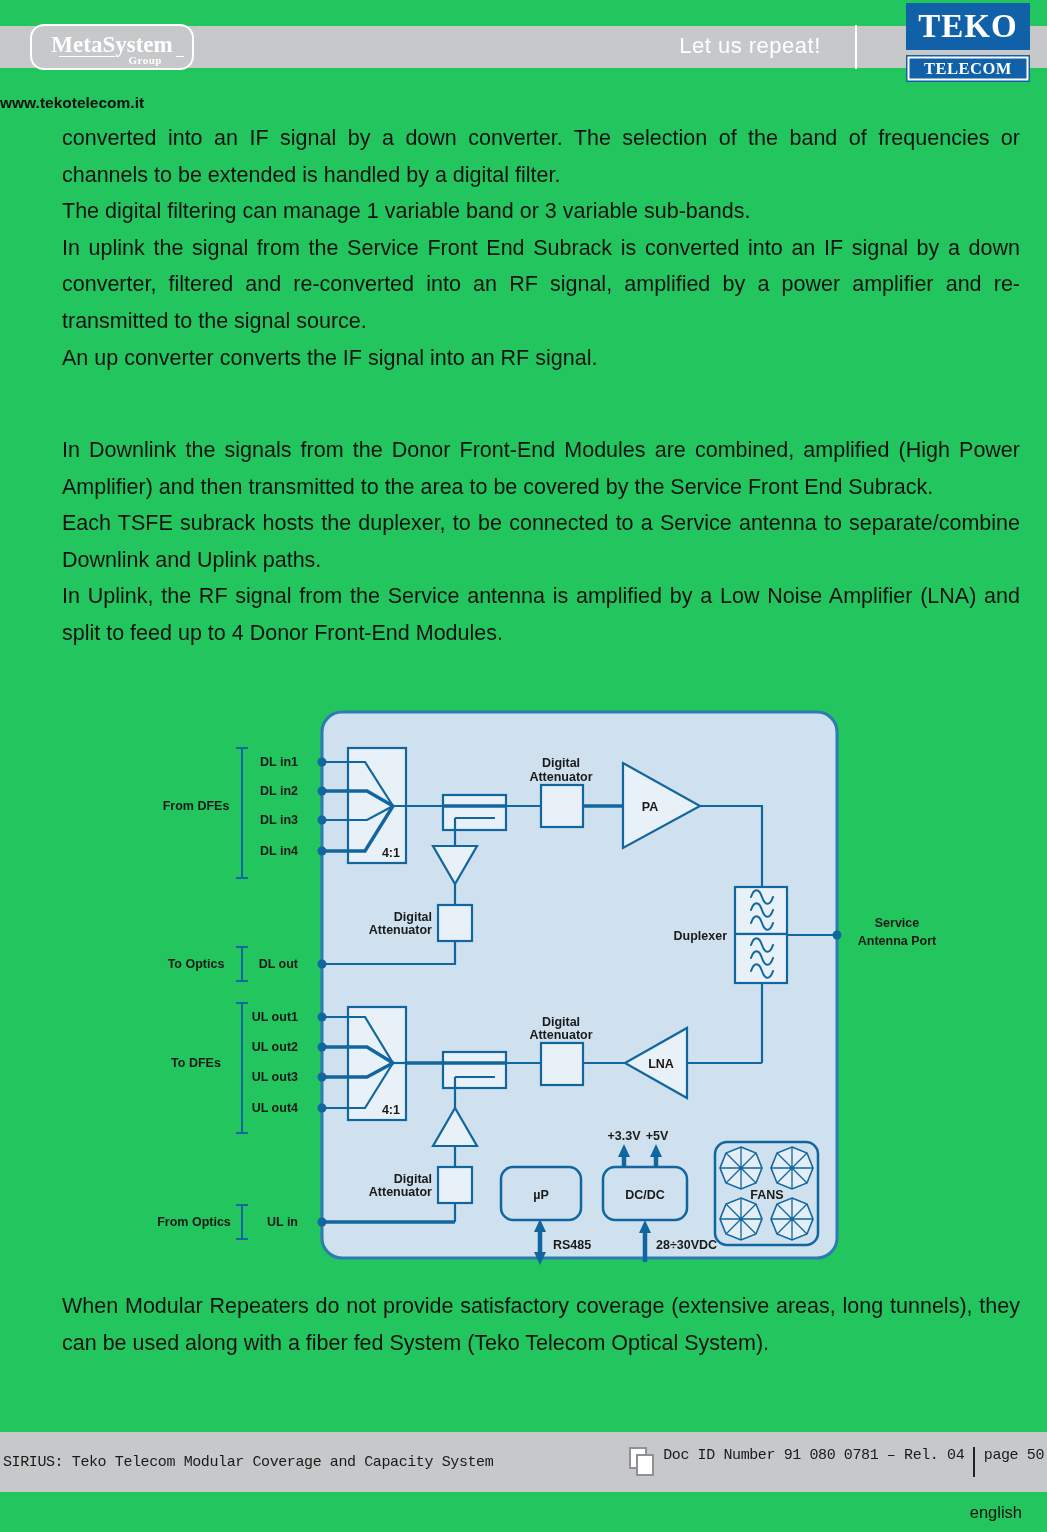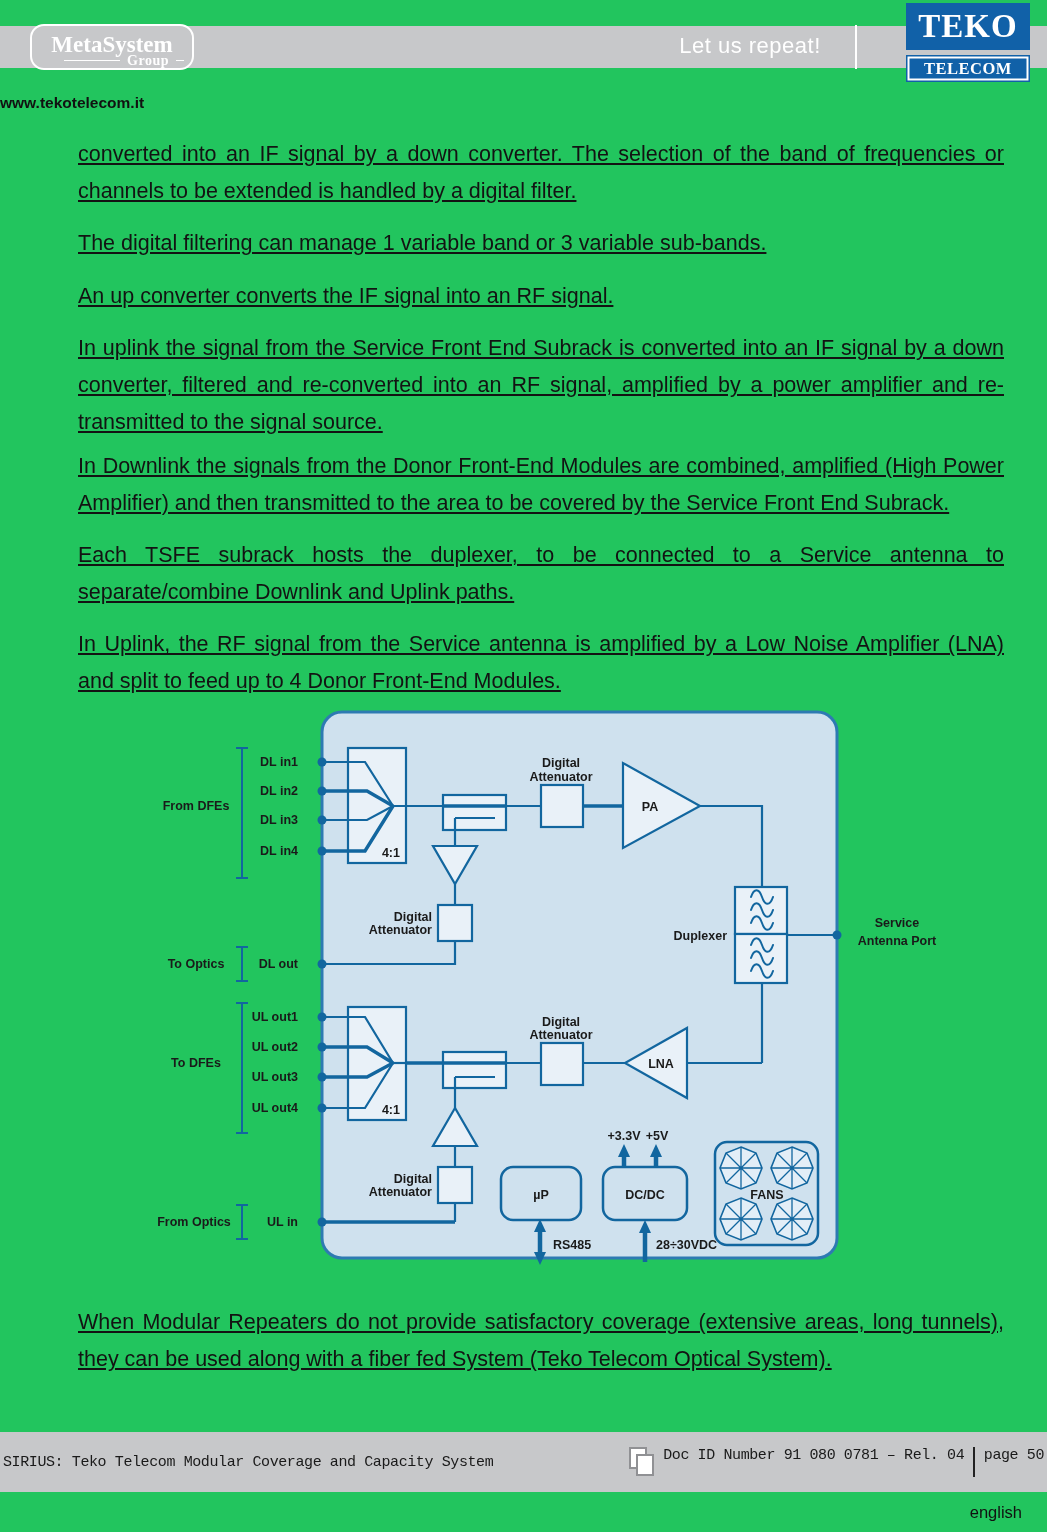--- a/index.html
+++ b/index.html
@@ -4,40 +4,40 @@
 <style>
   html,body{margin:0;padding:0;background:#fff;}
   .page{position:relative;width:1047px;height:1532px;background:#22c55e;overflow:hidden;
         font-family:"Liberation Sans",sans-serif;color:#131313;}
 
   
   .gray-bar{position:absolute;left:0;top:26px;width:1047px;height:42px;background:#c7c8ca;}
   .ms-logo{position:absolute;left:30px;top:-2px;width:160px;height:42px;border:2.5px solid #fff;
            border-radius:14px;color:#fff;text-align:center;
            font-family:"Liberation Serif",serif;font-weight:bold;font-size:23px;line-height:38px;}
-  .ms-group{position:absolute;right:8px;bottom:3px;display:flex;align-items:center;gap:7px;
-            font-size:14px;font-weight:bold;line-height:9px;letter-spacing:.5px;}
+  .ms-group{position:absolute;right:8px;bottom:3px;display:flex;align-items:flex-start;gap:14px;
+            font-size:11px;font-weight:bold;line-height:9px;letter-spacing:.5px;}
   .ms-group i{display:block;width:56px;height:1px;background:#fff;}
   .ms-group i.short{width:8px;}
   .tagline{position:absolute;left:660px;top:7px;width:180px;text-align:center;color:#fff;
            font-family:Liberation Sans, sans-serif;font-size:22px;letter-spacing:.5px;}
   .hdr-sep{position:absolute;left:855px;top:-1px;width:2px;height:44px;background:#fff;}
   .teko{position:absolute;left:898px;top:3px;width:124px;height:73px;padding-left:8px;}
   .teko-top{height:47px;background:#1161a8;color:#fff;display:flex;align-items:center;justify-content:center;
             font-family:"Liberation Serif",serif;font-weight:bold;font-size:33px;letter-spacing:1px;}
   .teko-bottom{height:27px;margin-top:5px;background:#1161a8;color:#fff;display:flex;align-items:center;
             justify-content:center;font-family:"Liberation Serif",serif;font-weight:bold;font-size:16.5px;
             letter-spacing:.5px;box-shadow:inset 0 0 0 1.5px #1161a8, inset 0 0 0 3.5px #fff;}
   .website{position:absolute;left:0;top:94px;width:1022px;text-align:left;
            font-weight:bold;font-size:15.5px;color:#111;}
 
   
   .bodytext{position:absolute;left:62px;width:958px;font-size:21.5px;line-height:36.6px;
             text-align:justify;color:#131313;}
-  .bodytext p{margin:16px;text-decoration:underline;}
+  .bodytext p{margin:0;}
   #p1{top:120px;} #p2{top:432px;} #p3{top:1288px;}
 
   
   .diagram{position:absolute;left:0;top:700px;}
   .ln{stroke:#12669f;stroke-width:2.2;fill:none;}
   .ln-th{stroke:#12669f;stroke-width:3.4;fill:none;}
   .comp{fill:#e9f1f8;stroke:#12669f;stroke-width:2.2;}
   .hollow{fill:none;stroke:#12669f;stroke-width:2.5;}
   .dot{fill:#12669f;}
   .diagram text{font-family:"Liberation Sans",sans-serif;font-size:12.5px;font-weight:600;fill:#1a1a1a;}
@@ -82,22 +82,22 @@
   </div>
   <div class="teko">
     <div class="teko-top">TEKO</div>
     <div class="teko-bottom">TELECOM</div>
   </div>
   <div class="website">www.tekotelecom.it</div>
 
   <div class="bodytext" id="p1">
     <p>converted into an IF signal by a down converter. The selection of the band of frequencies or channels to be extended is handled by a digital filter.</p>
     <p>The digital filtering can manage 1 variable band or 3 variable sub-bands.</p>
+    <p>In uplink the signal from the Service Front End Subrack is converted into an IF signal by a down converter, filtered and re-converted into an RF signal, amplified by a power amplifier and re-transmitted to the signal source.</p>
     <p>An up converter converts the IF signal into an RF signal.</p>
-    <p>In uplink the signal from the Service Front End Subrack is converted into an IF signal by a down converter, filtered and re-converted into an RF signal, amplified by a power amplifier and re-transmitted to the signal source.</p>
   </div>
   <div class="bodytext" id="p2">
     <p>In Downlink the signals from the Donor Front-End Modules are combined, amplified (High Power Amplifier) and then transmitted to the area to be covered by the Service Front End Subrack.</p>
     <p>Each TSFE subrack hosts the duplexer, to be connected to a Service antenna to separate/combine Downlink and Uplink paths.</p>
     <p>In Uplink, the RF signal from the Service antenna is amplified by a Low Noise Amplifier (LNA) and split to feed up to 4 Donor Front-End Modules.</p>
   </div>
   <div class="bodytext" id="p3">
     <p>When Modular Repeaters do not provide satisfactory coverage (extensive areas, long tunnels), they can be used along with a fiber fed System (Teko Telecom Optical System).</p>
   </div>
 

